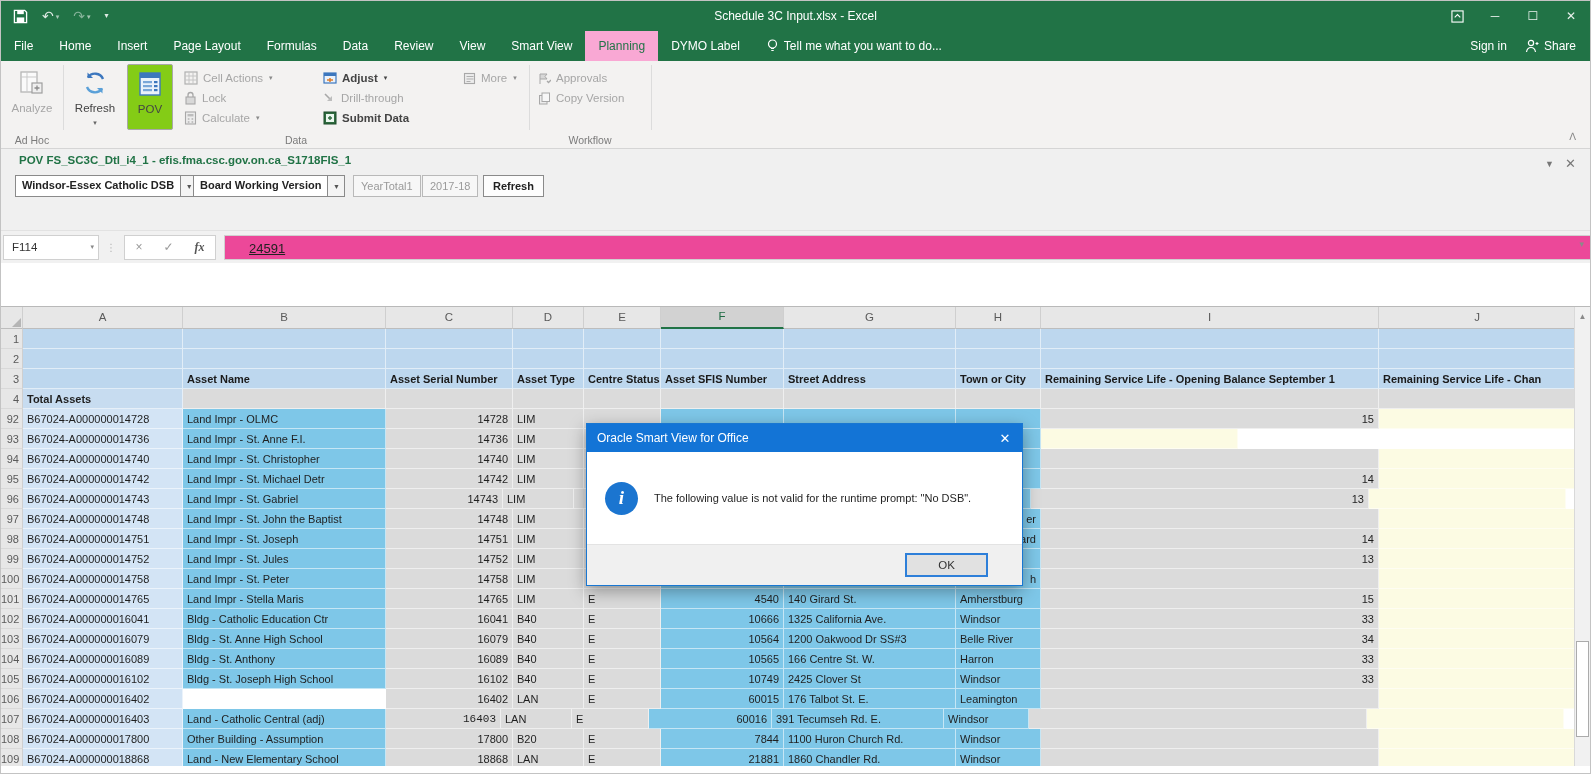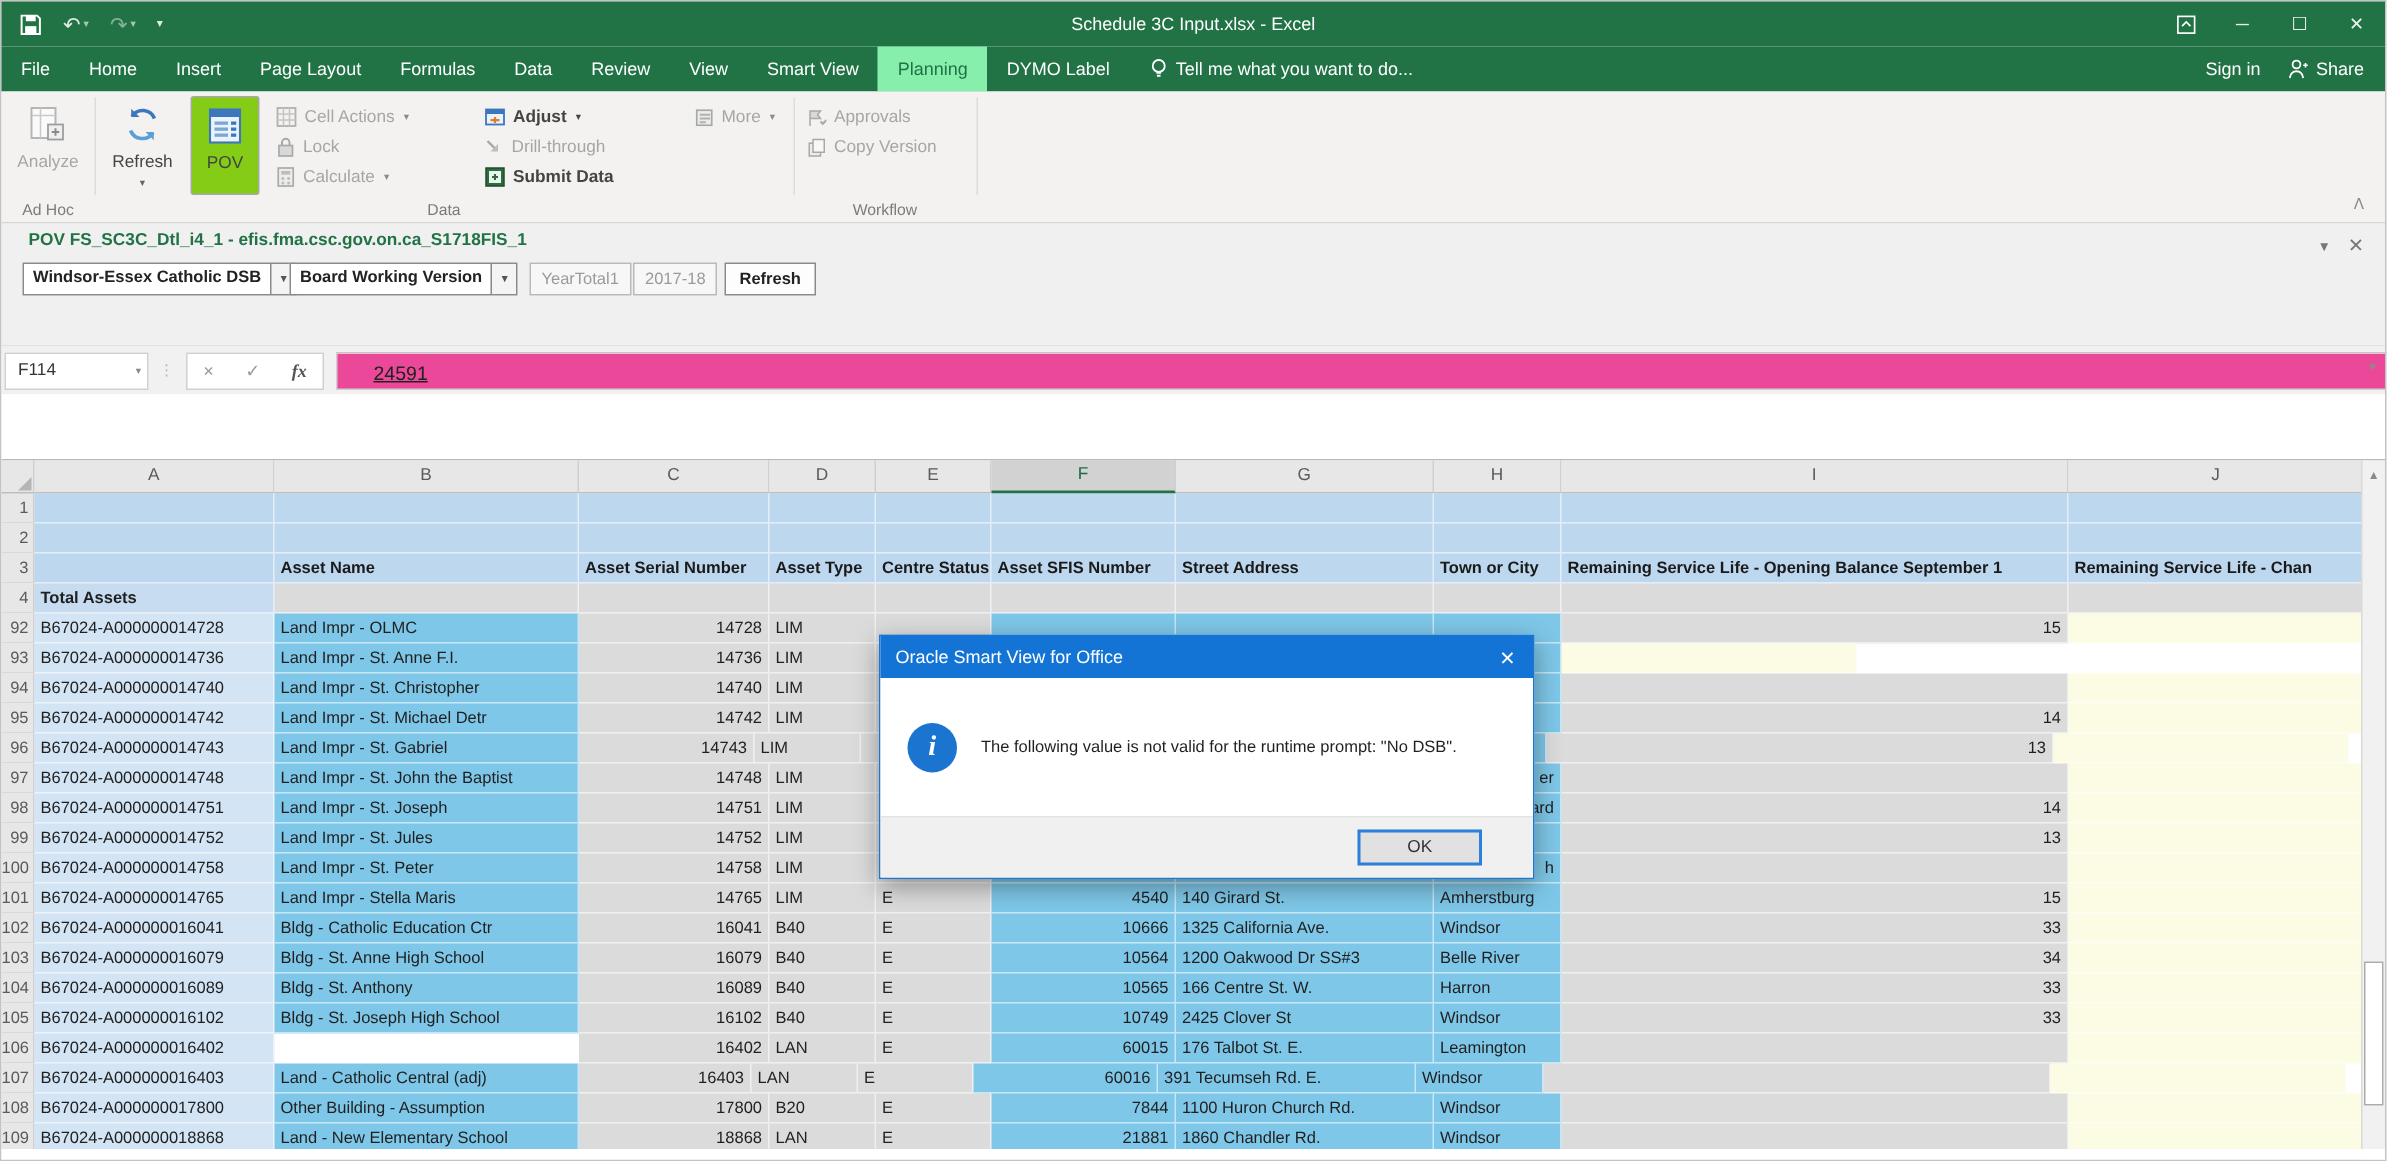--- a/index.html
+++ b/index.html
@@ -11,21 +11,21 @@
   .qat { display:flex; align-items:center; gap:14px; padding-left:12px; }
   .qat .qbtn { color:rgba(255,255,255,.85); font-size:14px; line-height:1; cursor:default; display:flex; align-items:center; }
   .qat .mini-arrow { font-size:7px; margin-left:2px; color:rgba(255,255,255,.6); }
   #win-title { position:absolute; left:0; right:0; text-align:center; font-size:12px; color:#fff; pointer-events:none; }
   #win-controls { position:absolute; right:0; top:0; height:30px; display:flex; }
   #win-controls .wbtn { width:38px; height:30px; display:flex; align-items:center; justify-content:center; color:rgba(255,255,255,.9); font-size:12px; }
 
   
   #tabrow { position:absolute; left:0; top:30px; width:100%; height:30px; background:#217346; display:flex; align-items:stretch; font-size:12px; color:#fff; }
   .rtab { padding:0 13px; display:flex; align-items:center; white-space:nowrap; }
-  .rtab.active { background:#86efac; color:#217346; }
+  .rtab.active { background:#f9a8d4; color:#217346; }
   #tellme { display:flex; align-items:center; gap:6px; padding:0 14px; color:#fff; }
   #tabrow-right { margin-left:auto; display:flex; align-items:center; gap:18px; padding-right:14px; }
   #share-btn { display:flex; align-items:center; gap:5px; }
 
   
   #ribbon { position:absolute; left:0; top:60px; width:100%; height:88px; background:#f3f2f1; border-bottom:1px solid #d5d5d5; font-size:11.5px; color:#444; }
   .rib-sep { position:absolute; top:4px; bottom:18px; width:1px; background:#dcdcdc; }
   .bigbtn { position:absolute; top:3px; width:52px; height:66px; display:flex; flex-direction:column; align-items:center; justify-content:flex-start; padding-top:6px; border-radius:2px; }
   .bigbtn .blabel { margin-top:6px; text-align:center; line-height:1.15; }
   .bigbtn.disabled { color:#a6a6a6; }
@@ -573,21 +573,21 @@
       <div class="g-cell c-f" style="width: 123px;">60015</div>
       <div class="g-cell c-g" style="width: 172px;">176 Talbot St. E.</div>
       <div class="g-cell c-h" style="width: 85px;">Leamington</div>
       <div class="g-cell c-i" style="width: 338px;"></div>
       <div class="g-cell c-j" style="width: 197px;"></div>
     </div>
     <div class="g-row t-data">
       <div class="g-cell gut">107</div>
       <div class="g-cell c-a" style="width: 160px;">B67024-A000000016403</div>
       <div class="g-cell c-b" style="width: 203px;">Land - Catholic Central (adj)</div>
-      <div class="g-cell c-c" style="width: 115px;">16403</div>
+      <div class="g-cell c-c" style="width: 115px; font-family: Liberation Mono, monospace;">16403</div>
       <div class="g-cell c-d" style="width: 71px;">LAN</div>
       <div class="g-cell c-e" style="width: 77px;">E</div>
       <div class="g-cell c-f" style="width: 123px;">60016</div>
       <div class="g-cell c-g" style="width: 172px;">391 Tecumseh Rd. E.</div>
       <div class="g-cell c-h" style="width: 85px;">Windsor</div>
       <div class="g-cell c-i" style="width: 338px;"></div>
       <div class="g-cell c-j" style="width: 197px;"></div>
     </div>
     <div class="g-row t-data">
       <div class="g-cell gut">108</div>

